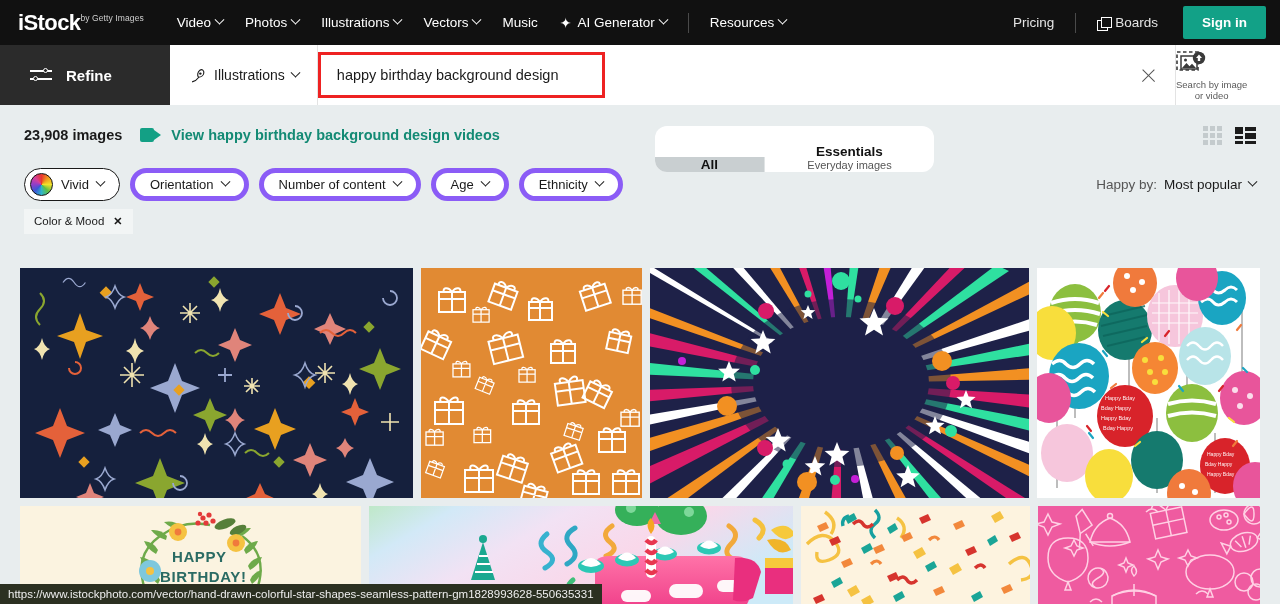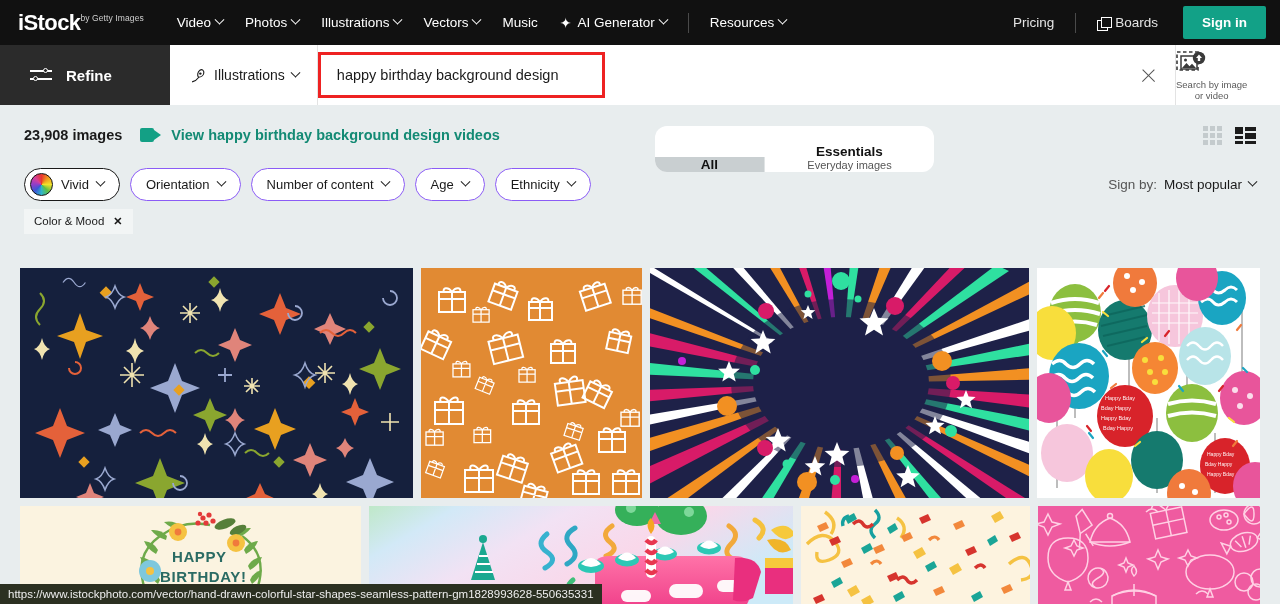--- a/index.html
+++ b/index.html
@@ -138,21 +138,21 @@
     margin-left: auto; display: flex; align-items: center; gap: 13px;
   }
   .gridicon { display: grid; grid-template-columns: repeat(3, 5px); gap: 2px; cursor: pointer; }
   .gridicon span { width: 5px; height: 5px; background: #c4cbcd; display: block; }
   .mosaic { width: 21px; height: 17px; position: relative; cursor: pointer; }
   .mosaic span { position: absolute; background: #1c1c1c; display: block; }
 
   
   .filters { padding: 0 24px; display: flex; align-items: center; gap: 10px; height: 38px; }
   .pill {
-    height: 33px; border-radius: 17px; background: #ffffff; border: 1px solid #8b5cf6;
+    height: 33px; border-radius: 17px; background: #ffffff; border: 5px solid #8b5cf6;
     display: flex; align-items: center; gap: 8px; padding: 0 15px;
     font-size: 13px; color: #1a1a1a; cursor: pointer; white-space: nowrap;
   }
   .pill.selected { border: 1.6px solid #1a1a1a; padding-left: 5px; }
   .colorwheel {
     width: 23px; height: 23px; border-radius: 50%;
     background: conic-gradient(#e8352e, #f09a1d, #f2e12b, #5fc043, #2fb5c9, #3a57d6, #8e3fc9, #d63f9b, #e8352e);
     border: 1.5px solid #111;
   }
   .sortby {
@@ -356,21 +356,21 @@
     <div class="pill">
       <span>Age</span>
       <span class="caret dark"></span>
     </div>
     <div class="pill">
       <span>Ethnicity</span>
       <span class="caret dark"></span>
     </div>
 
     <div class="sortby">
-      <span class="sort-label">Sign by:</span>
+      <span class="sort-label">Happy by:</span>
       <span class="sort-value">Most popular</span>
       <span class="caret dark"></span>
     </div>
   </div>
 
   <div class="chips">
     <div class="chip">
       <span>Color &amp; Mood</span>
       <span class="x">✕</span>
     </div>

